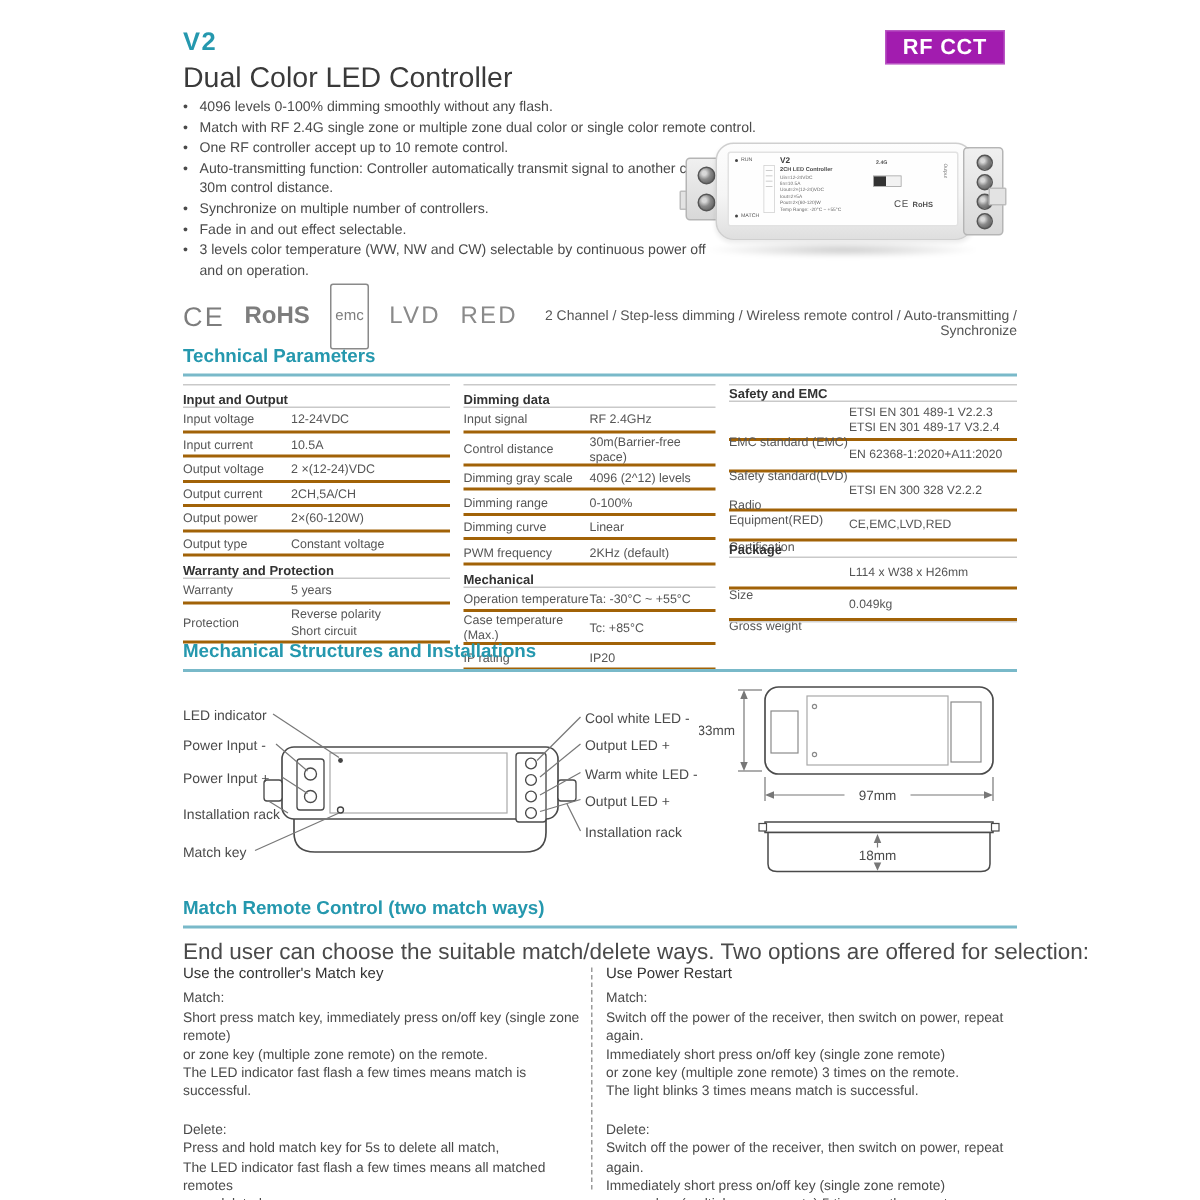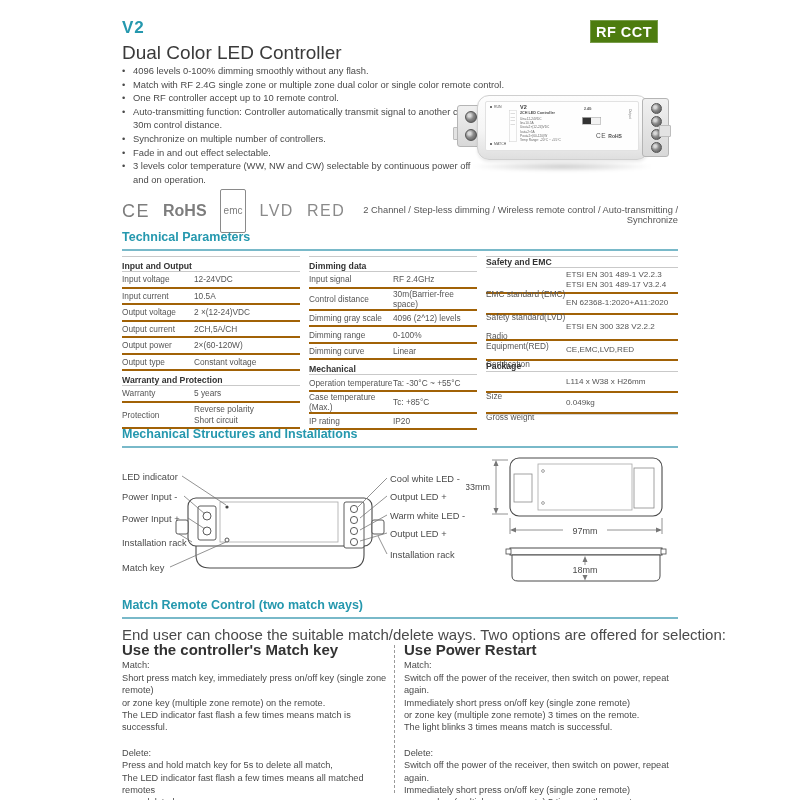--- a/index.html
+++ b/index.html
@@ -5,21 +5,21 @@
   html,body{margin:0;padding:0;}
   body{
     width:800px;height:800px;position:relative;background:#fff;overflow:hidden;
     font-family:"Liberation Sans", sans-serif;color:#3c3c3c;
     -webkit-font-smoothing:antialiased;
   }
   .abs{position:absolute;}
   
   .title{left:122px;top:18px;font-size:17px;font-weight:700;color:#2598ae;letter-spacing:1px;}
   .subtitle{left:122px;top:42px;font-size:19px;font-weight:500;color:#3a3a3a;}
-  .badge{left:590px;top:20px;width:68px;height:23px;background:#4d7c0f;color:#fff;
+  .badge{left:590px;top:20px;width:80px;height:23px;background:#a21caf;color:#fff;
     font-size:14.5px;font-weight:700;letter-spacing:.5px;display:flex;align-items:center;justify-content:center;
     box-shadow:inset 0 0 0 1px rgba(255,255,255,.25);}
   
   .features{left:122px;top:64px;width:430px;list-style:none;margin:0;padding:0;}
   .features li{font-size:9.4px;line-height:13.6px;color:#4a4a4a;position:relative;padding-left:11px;}
   .features li::before{content:"•";position:absolute;left:0;top:0;color:#4a4a4a;}
   .features li span{white-space:pre;}
   
   .device{left:453px;top:90px;width:216px;height:86px;}
   .dev-tab-l{left:0;top:37px;width:12px;height:11px;background:#e3e3e3;border:1px solid #bdbdbd;border-radius:1px;}
@@ -67,21 +67,21 @@
   .c1{width:178px;} .c1 .tl{width:72px;}
   .c2{width:168px;} .c2 .tl{width:84px;}
   .c3{width:192px;height:158px;} .c3 .tl{width:80px;margin-top:28px;} .c3 .tv{font-size:8.1px;}
   .tfill{flex:1;border-bottom:1px solid #d2d2d2;}
   
   svg text{font-family:"Liberation Sans",sans-serif;font-size:9.3px;fill:#4a4a4a;}
   svg text.dim{font-size:9px;}
   
   .intro{left:122px;top:626px;font-size:15px;color:#4a4a4a;}
   .mcol{font-size:9.2px;line-height:12.4px;color:#4a4a4a;}
-  .mcol h4{margin:0 0 3px 0;font-size:15px;font-weight:700;color:#333;}
+  .mcol h4{margin:0 0 3px 0;font-size:10px;font-weight:400;color:#333;}
   .mcol .lbl{margin-top:0;}
   .mcol .txt{white-space:pre-line;}
   .mcol .lbl2{margin-top:13px;}
   .mdivider{left:394px;top:645px;height:148px;border-left:1px dashed #9a9a9a;width:0;}
 </style>
 </head>
 <body>
 
 <div class="abs title">V2</div>
 <div class="abs badge">RF CCT</div>
@@ -213,20 +213,24 @@
         <span class="tv">4096 (2^12) levels</span>
       </div>
     <div class="trow">
         <span class="tl">Dimming range</span>
         <span class="tv">0-100%</span>
       </div>
     <div class="trow">
         <span class="tl">Dimming curve</span>
         <span class="tv">Linear</span>
       </div>
+    <div class="trow">
+        <span class="tl">PWM frequency</span>
+        <span class="tv">2KHz (default)</span>
+      </div>
     <div class="thead">
         <span>Mechanical</span>
       </div>
     <div class="trow">
         <span class="tl">Operation temperature</span>
         <span class="tv">Ta: -30°C ~ +55°C</span>
       </div>
     <div class="trow">
         <span class="tl">Case temperature (Max.)</span>
         <span class="tv">Tc: +85°C</span>

